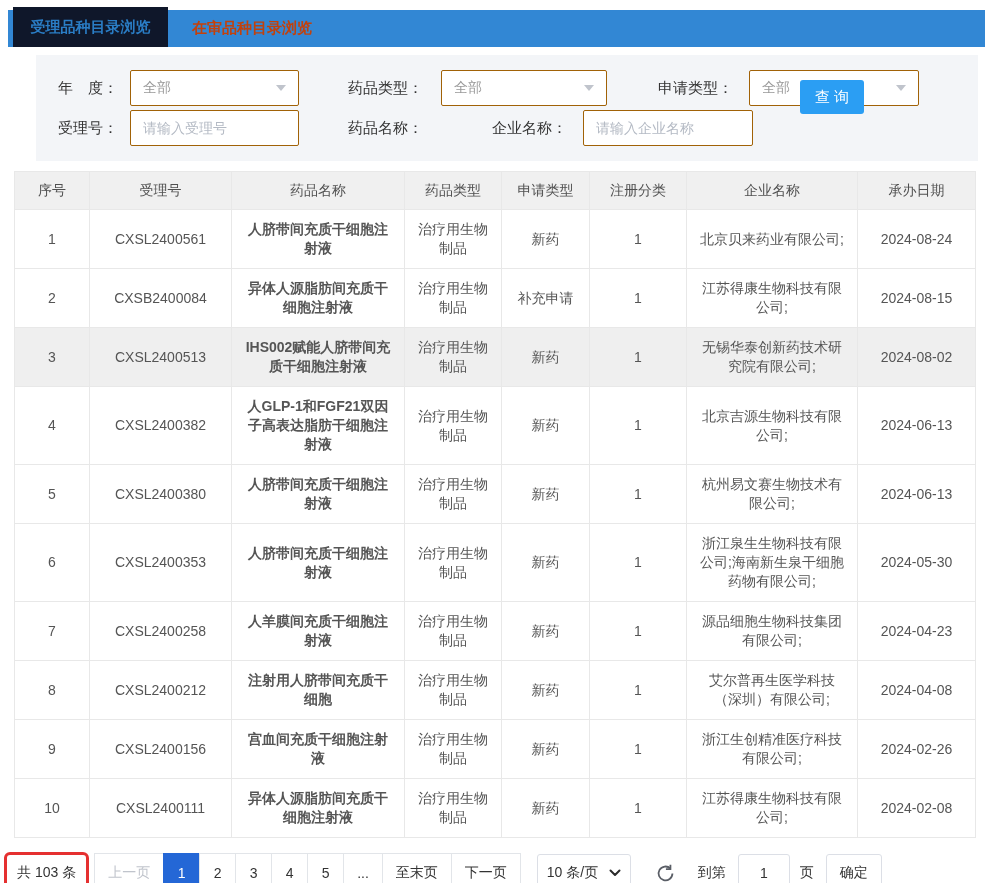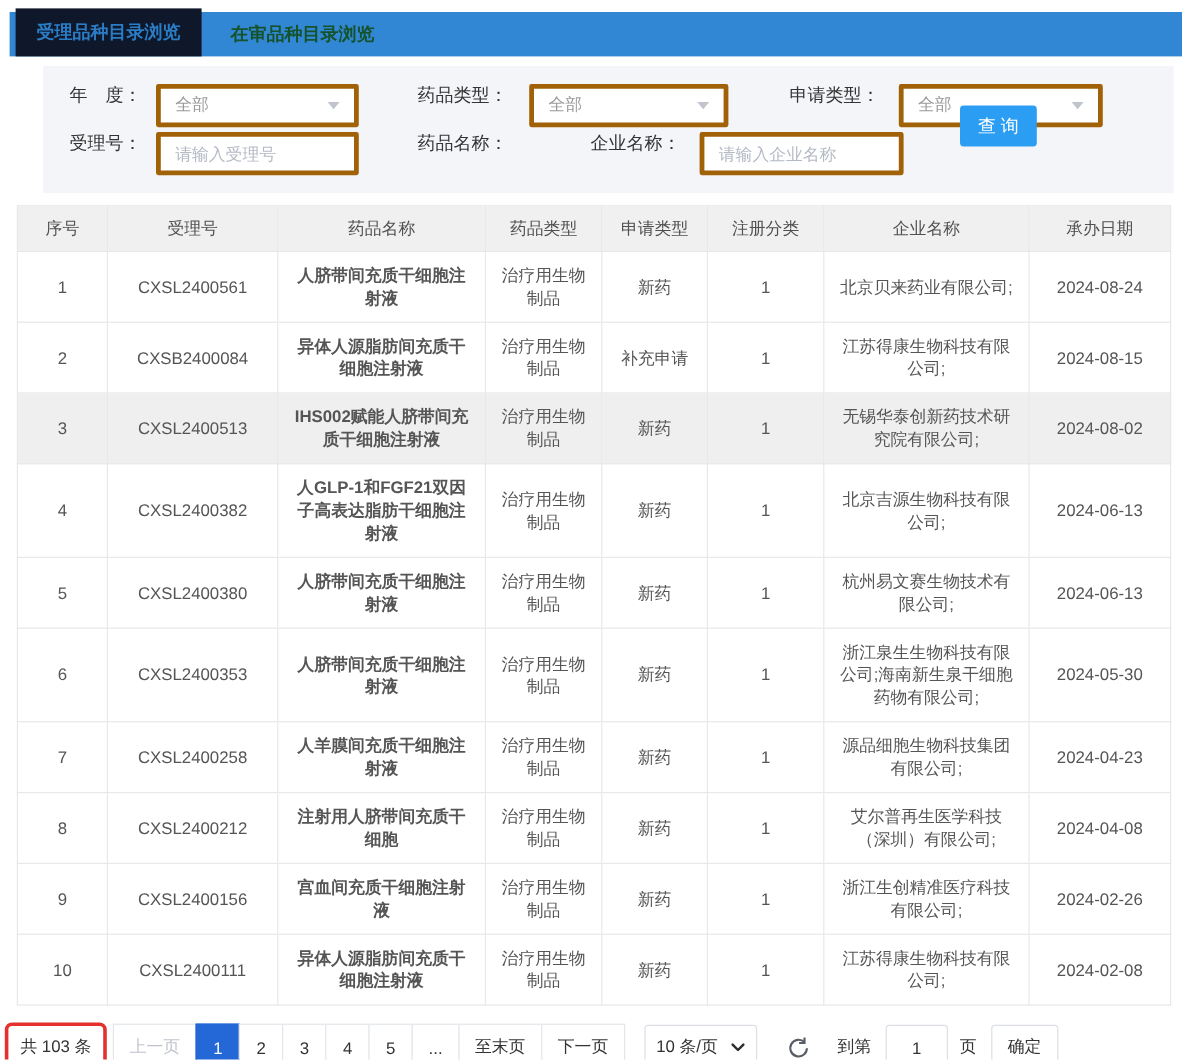--- a/index.html
+++ b/index.html
@@ -6,30 +6,30 @@
   html, body { width: 989px; height: 883px; background: #fff; overflow: hidden;
     font-family: "Liberation Sans", "DejaVu Sans", sans-serif; }
 
   
   .topbar { position: relative; height: 47px; }
   .topbar-bg { position: absolute; left: 8px; right: 4px; top: 10px; height: 37px; background: #3287d4; }
   .tab { position: absolute; display: flex; align-items: center; justify-content: center;
          font-size: 15px; cursor: pointer; z-index: 1; }
   .tab-active { left: 13px; top: 7px; width: 155px; height: 40px; background: #0f172a;
                 color: #2a7dc5; font-weight: bold; font-family: Liberation Mono, monospace; }
-  .tab-inactive { left: 168px; top: 10px; width: 168px; height: 37px; color: #14532d; font-weight: bold; }
+  .tab-inactive { left: 168px; top: 10px; width: 168px; height: 37px; color: #c2410c; font-weight: bold; }
 
   
   .filter { margin: 8px 11px 0 36px; background: #f3f5f8; padding: 11px 0 11px 16px; }
-  .frow { display: flex; align-items: flex-start; height: 36px; margin: 4px 0; }
+  .frow { display: flex; align-items: center; height: 36px; margin: 4px 0; }
   .flabel { font-size: 15px; color: #333; text-align: right; flex: none; }
   .l1 { width: 66px; margin-right: 12px; }
   .l2 { width: 84px; margin: 0 18px 0 40px; }
   .l3 { width: 78px; margin: 0 16px 0 48px; }
-  .sel, .finput { height: 36px; border: 4px solid #a16207; background: #fff; font-size: 14px;
+  .sel, .finput { height: 36px; border: 1px solid #a16207; background: #fff; font-size: 14px;
                   color: #333; border-radius: 2px; flex: none; }
   .sel { display: flex; align-items: center; justify-content: space-between; padding: 0 12px; cursor: pointer; }
   .sel .val { color: #999; }
   .caret { width: 0; height: 0; border-left: 5px solid transparent; border-right: 5px solid transparent;
            border-top: 6px solid #c0c4cc; flex: none; }
   .w1 { width: 169px; } .w2 { width: 166px; } .w3 { width: 170px; }
   .finput { padding: 0 12px; }
   .finput::placeholder { color: #b4bac4; }
   .finput.filled { background: #eaf1fb; border-color: #dde7f5; }
   .search-btn { margin-left: auto; margin-right: 57px; width: 64px; height: 34px; border: none;

